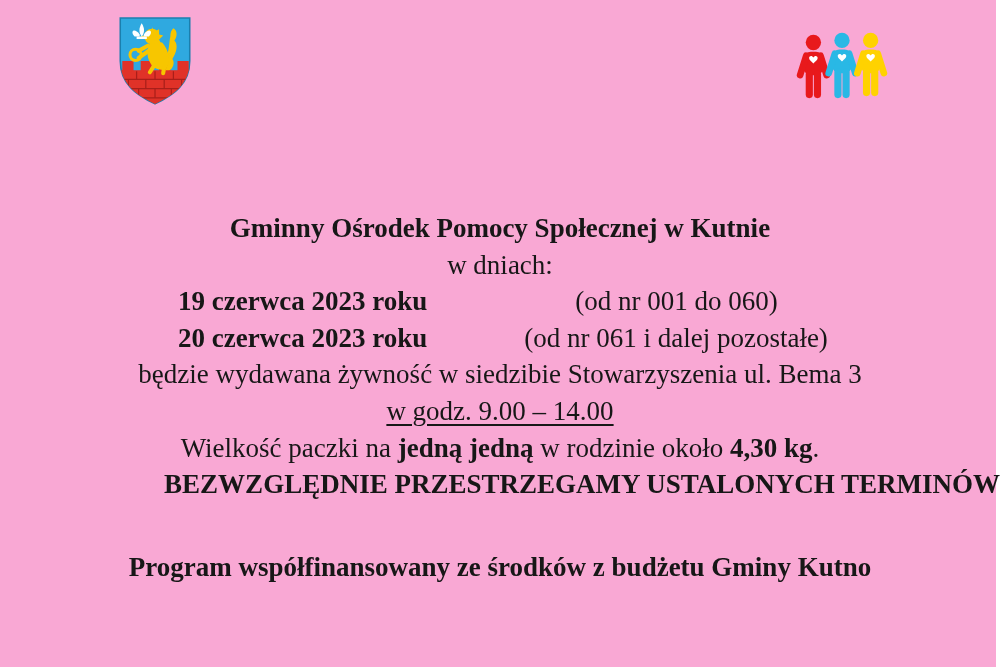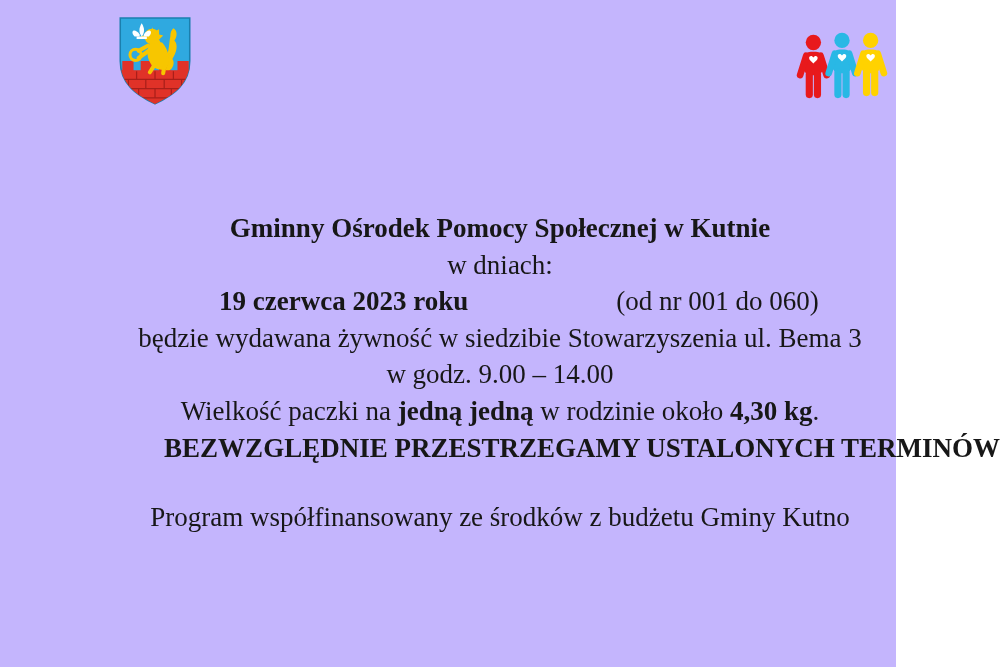--- a/index.html
+++ b/index.html
@@ -3,37 +3,37 @@
 <meta charset="utf-8">
 <style>
   html, body { margin: 0; padding: 0; }
   body {
     width: 1000px; height: 667px;
     background: #ffffff;
     font-family: "Liberation Serif", serif;
     color: #171717;
     overflow: hidden;
   }
-  .page { position: relative; width: 896px; height: 667px; background: #c4b5fd; }
+  .page { position: relative; width: 996px; height: 667px; background: #f9a8d4; }
 
   .coa   { position: absolute; left: 116px; top: 14px; }
   .people{ position: absolute; left: 796px; top: 30px; }
 
   .content {
     position: absolute; left: 0; top: 210px; width: 1000px;
     font-size: 27px; line-height: 36.6px; text-align: center;
     white-space: nowrap;
   }
   .bold { font-weight: bold; }
-  .dates-row { display: flex; justify-content: flex-start; padding-left: 178px; text-align: left; margin-left: 41px; }
+  .dates-row { display: flex; justify-content: flex-start; padding-left: 178px; text-align: left; }
   .gap-a { display: inline-block; width: 148px; }
   .gap-b { display: inline-block; width: 97px; }
-  .underline { text-underline-offset: 4px; }
+  .underline { text-decoration: underline; text-underline-offset: 4px; }
   .warning { font-weight: bold; text-align: right; }
-  .footer-line { margin-top: 33px; font-weight: normal; }
+  .footer-line { margin-top: 46px; font-weight: bold; }
 </style>
 </head>
 <body>
 
 <div class="page">
 
   <svg class="coa" width="78" height="94" viewBox="0 0 76 92">
     <defs>
       <path id="shieldPath" d="M4 4 L72 4 L72 46 C72 68 57 79 38 88 C19 79 4 68 4 46 Z"></path>
       <clipPath id="shieldClip">
@@ -135,20 +135,25 @@
 
   <div class="content">
     <div class="bold">Gminny Ośrodek Pomocy Społecznej w Kutnie</div>
     <div>w dniach:</div>
 
     <div class="dates-row">
       <span class="bold">19 czerwca 2023 roku</span>
       <span class="gap-a"></span>
       <span>(od nr 001 do 060)</span>
     </div>
+    <div class="dates-row">
+      <span class="bold">20 czerwca 2023 roku</span>
+      <span class="gap-b"></span>
+      <span>(od nr 061 i dalej pozostałe)</span>
+    </div>
 
     <div>będzie wydawana żywność w siedzibie Stowarzyszenia ul. Bema 3</div>
     <div>
       <span class="underline">w godz. 9.00 – 14.00</span>
     </div>
 
     <div><span>Wielkość paczki na </span><span class="bold">jedną jedną</span><span> w rodzinie około </span><span class="bold">4,30 kg</span><span>.</span></div>
 
     <div class="warning">BEZWZGLĘDNIE PRZESTRZEGAMY USTALONYCH TERMINÓW</div>
 

